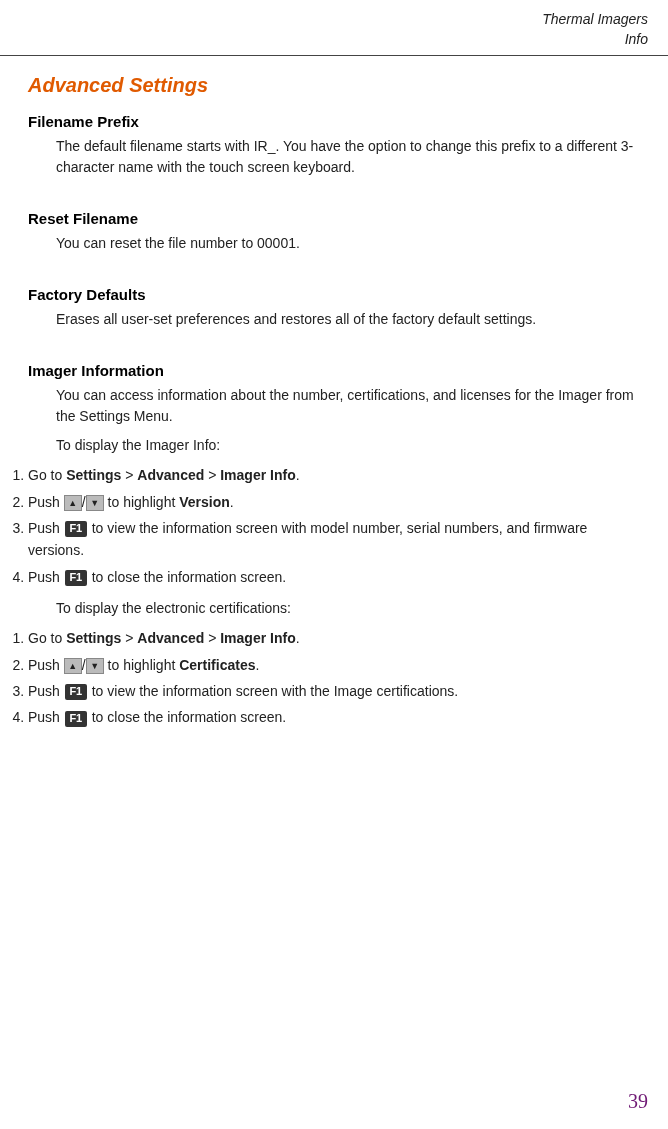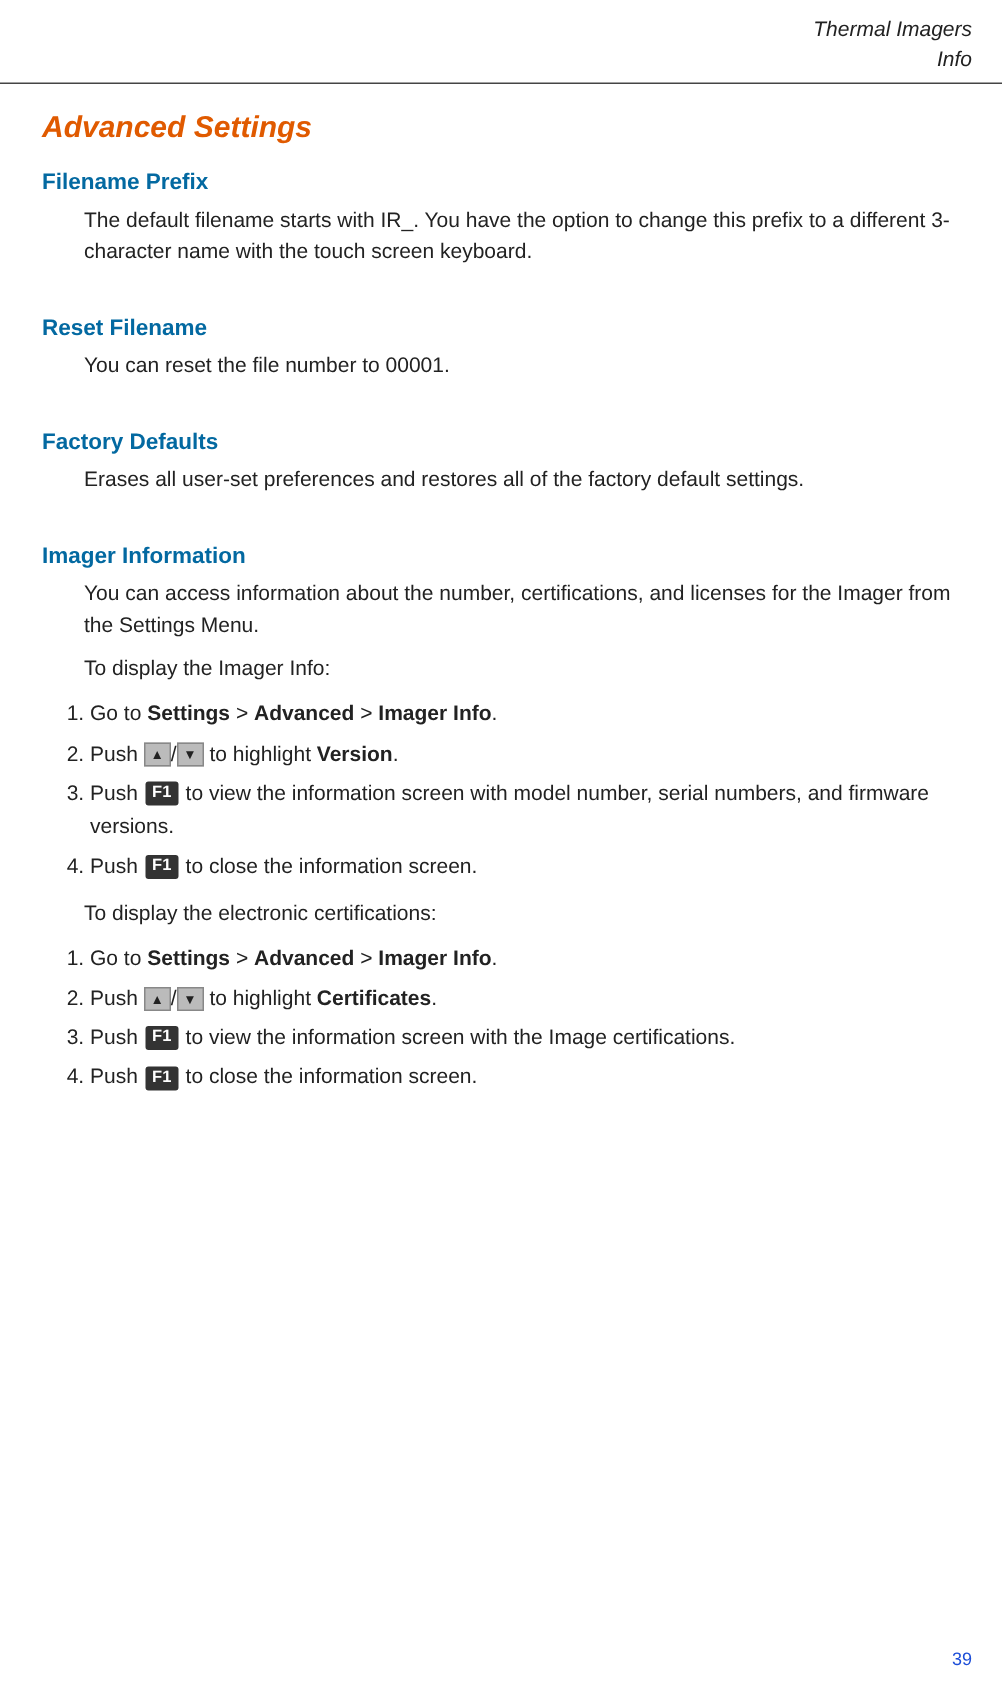--- a/index.html
+++ b/index.html
@@ -40,39 +40,38 @@
       font-style: italic;
       font-weight: bold;
       font-size: 20px;
       color: #e05a00;
       margin-bottom: 16px;
     }
 
     .section-heading {
       font-weight: bold;
       font-size: 15px;
-      color: #0369a1;
+      color: #000000;
       margin-bottom: 6px;
       margin-top: 14px;
     }
 
     .section-body {
       font-size: 14px;
       color: #222222;
       line-height: 1.5;
       margin-bottom: 8px;
       margin-left: 28px;
     }
 
     .divider-space {
       height: 10px;
     }
 
     ol {
-      margin-left: 32px;
       margin-bottom: 10px;
     }
 
     ol li {
       font-size: 14px;
       color: #222222;
       line-height: 1.6;
       margin-bottom: 4px;
     }
 
@@ -101,22 +100,23 @@
       width: 18px;
       height: 16px;
       vertical-align: middle;
       font-size: 9px;
     }
 
     .page-number {
       position: absolute;
       bottom: 16px;
       right: 20px;
-      font-size: 12px;
-      color: #1d4ed8;
+      font-size: 20px;
+      color: #701a75;
+      font-family: Liberation Serif, serif;
     }
 
     b {
       font-weight: bold;
     }
   </style>
 </head>
 <body>
 
 <div class="header">

